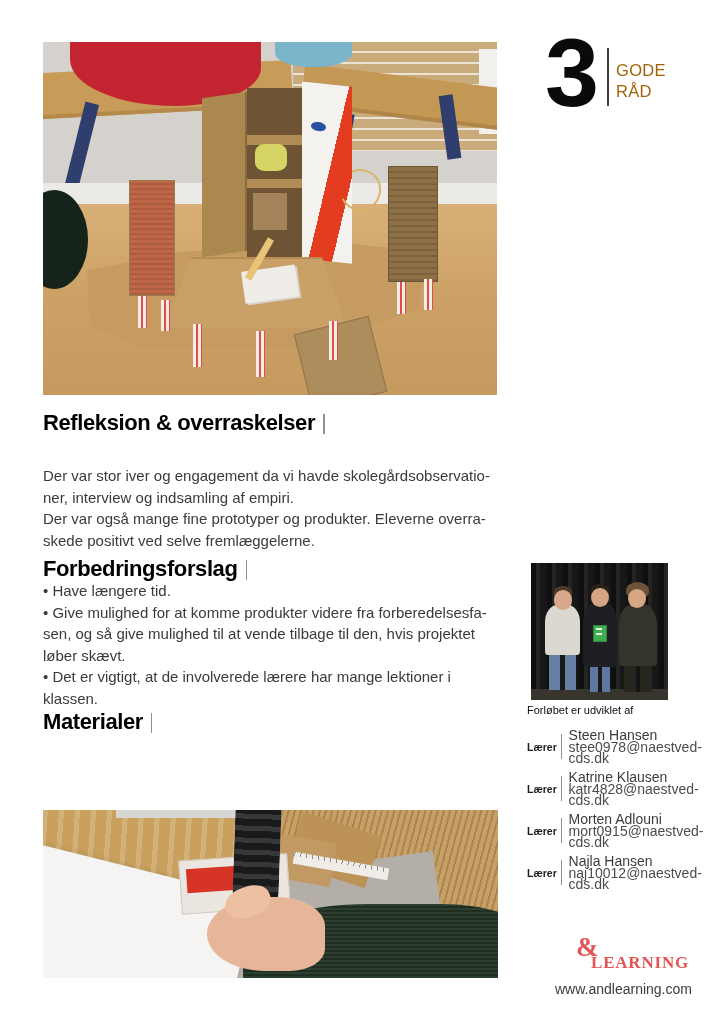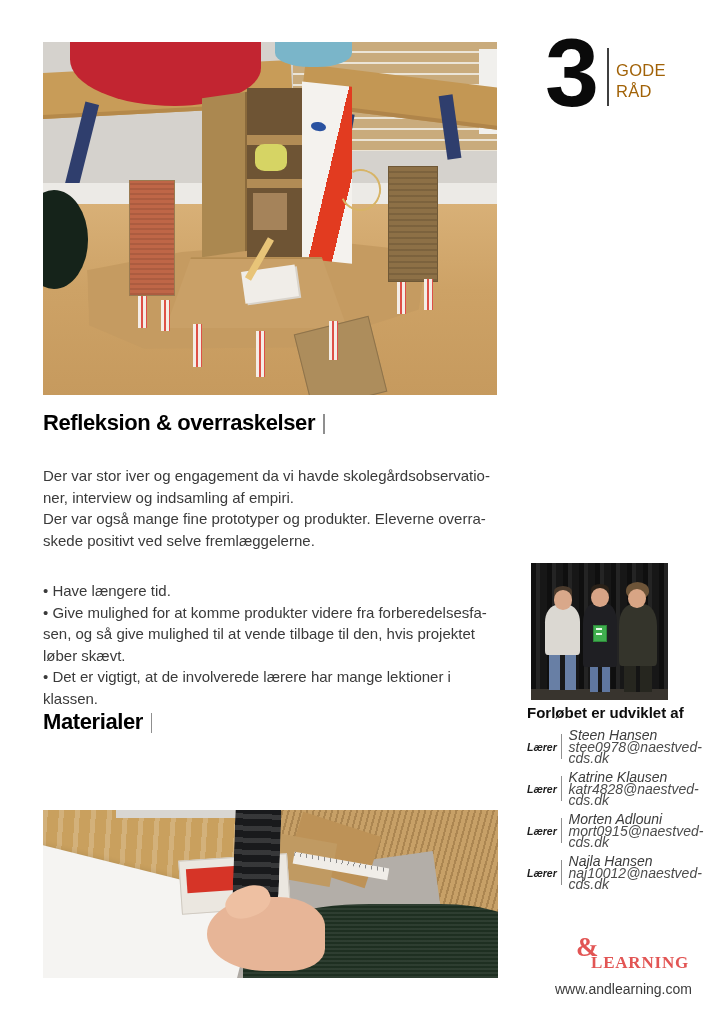--- a/index.html
+++ b/index.html
@@ -15,22 +15,22 @@
 
   
   .tips { position:absolute; left:523px; top:40px; width:184px; height:330px; }
   .tips-number { position:absolute; left:22px; top:-16px; font-size:97px; line-height:1; font-weight:900; color:#0a0a0a; letter-spacing:-3px; }
   .tips-vbar { position:absolute; left:84px; top:8px; width:2px; height:58px; background:#3f3f3f; }
   .tips-label { position:absolute; left:93px; top:20px; font-size:16.5px; line-height:21px; color:#a16207; white-space:pre-line; letter-spacing:0.3px; }
   .tip { position:absolute; left:0; width:184px; font-size:15px; line-height:21.5px; color:#3a3a3a; white-space:pre-line; }
   .tip-1 { top:108px; } .tip-2 { top:202px; } .tip-3 { top:277px; }
 
   
-  .credits-title { position:absolute; left:527px; top:704px; font-size:15px; font-weight:700; color:#0d0d0d; }
-  .credits-list { position:absolute; left:527px; top:729px; width:178px; display:flex; flex-direction:column; gap:7px;font-style:italic; }
+  .credits-title { position:absolute; left:527px; top:704px; font-size:11px; font-weight:400; color:#0d0d0d; }
+  .credits-list { position:absolute; left:527px; top:729px; width:178px; display:flex; flex-direction:column; gap:7px; }
   .credit-row { display:flex; align-items:center; }
   .credit-role { width:36px; font-size:10.5px; font-weight:600; color:#1d1d1d; }
   .credit-bar { width:1px; height:25px; background:#8f8f8f; margin:0 7px 0 4px; }
   .credit-name { font-size:14px; line-height:13px; color:#3c3c3c; }
   .credit-email { font-size:14px; line-height:11px; color:#4c4c4c; }
 
   
   .logo { position:absolute; left:555px; top:934px; width:150px; height:72px; }
   .logo-amp { position:absolute; left:21px; top:0; font-family:"Liberation Serif", serif; font-weight:bold; font-size:27px; line-height:1; color:#e25554; }
   .logo-word { position:absolute; left:36px; top:19px; font-family:"Liberation Serif", serif; font-weight:bold; font-size:17px; letter-spacing:0.8px; color:#e25554; }
@@ -177,20 +177,24 @@
 
   <div class="h2-row" style="left:43px; top:410px;">
     <span class="h2-text">Refleksion &amp; overraskelser</span>
     <span class="h2-bar"></span>
   </div>
   <div class="body-text" style="left:43px; top:457px; width:505px;margin-top:8px;">Der var stor iver og engagement da vi havde skolegårdsobservatio-
 ner, interview og indsamling af empiri.
 Der var også mange fine prototyper og produkter. Eleverne overra-
 skede positivt ved selve fremlæggelerne.</div>
 
+  <div class="h2-row" style="left:43px; top:556px;">
+    <span class="h2-text">Forbedringsforslag</span>
+    <span class="h2-bar"></span>
+  </div>
   <div class="body-text" style="left:43px; top:580px; width:505px;">• Have længere tid.
 • Give mulighed for at komme produkter videre fra forberedelsesfa-
 sen, og så give mulighed til at vende tilbage til den, hvis projektet
 løber skævt.
 • Det er vigtigt, at de involverede lærere har mange lektioner i
 klassen.</div>
 
   <div class="h2-row" style="left:43px; top:709px;">
     <span class="h2-text">Materialer</span>
     <span class="h2-bar"></span>

